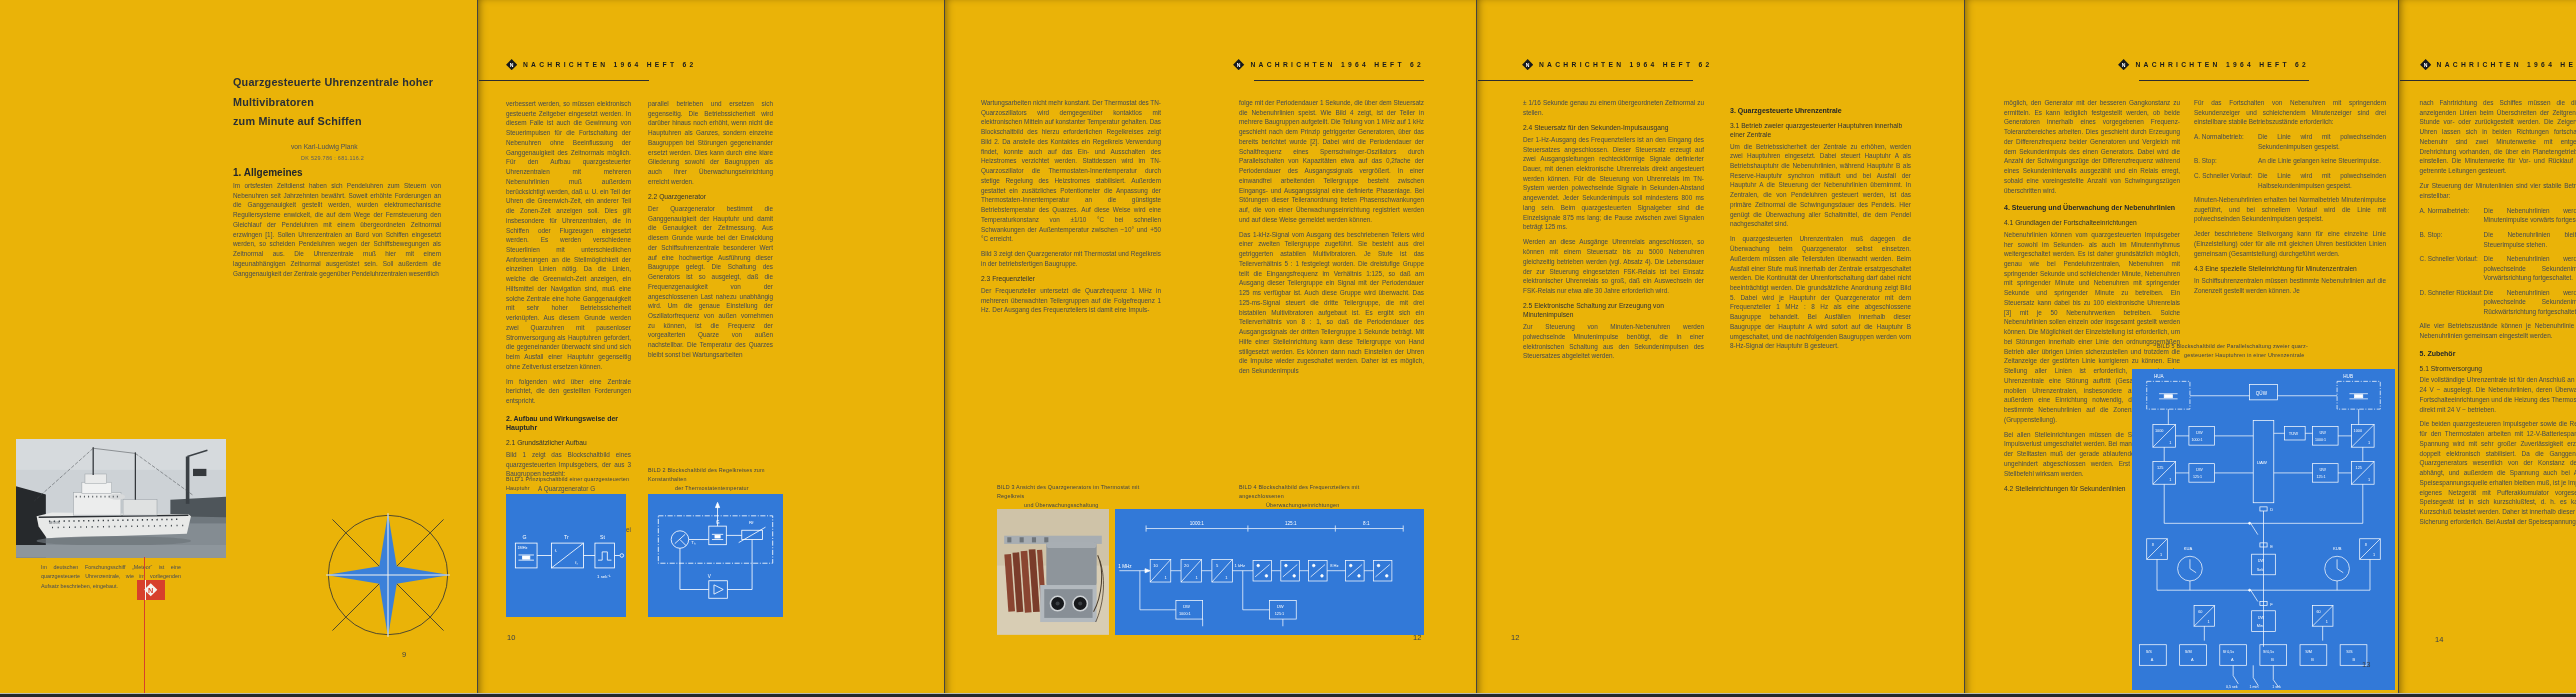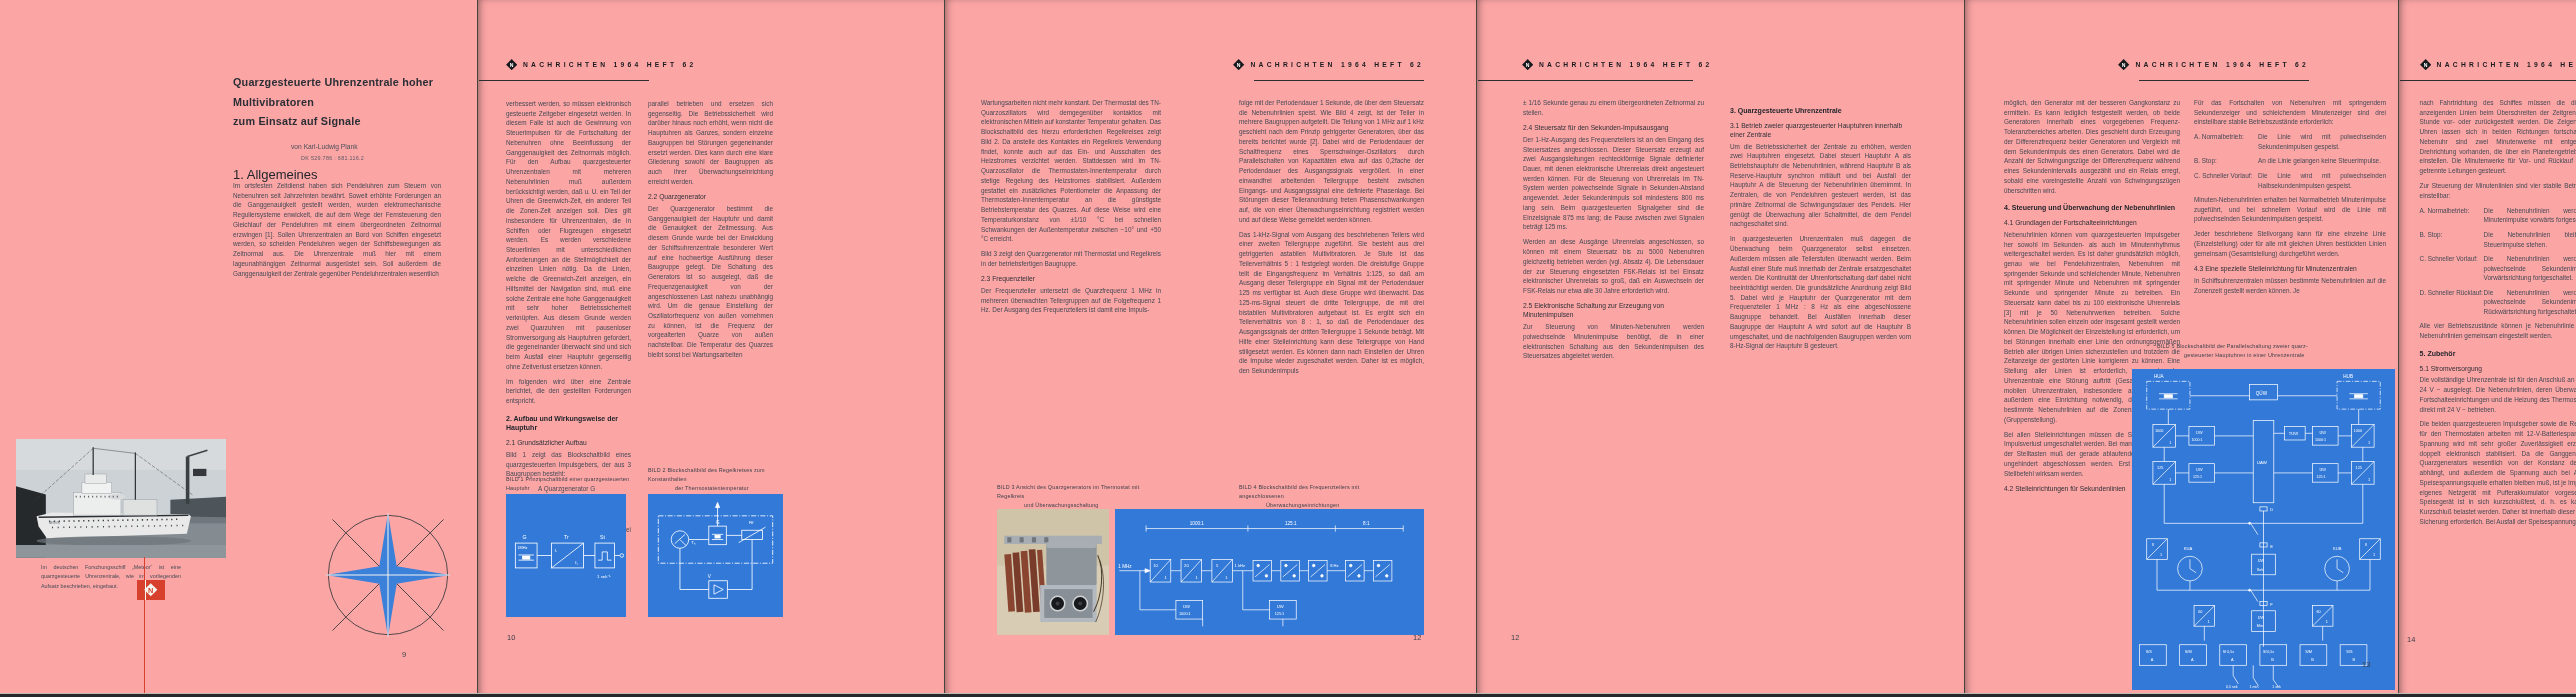--- a/index.html
+++ b/index.html
@@ -1,18 +1,18 @@
 <!DOCTYPE html>
 <html style="font-size:8.2px"><head>
 <meta charset="utf-8">
 <style>
   html,body{margin:0;padding:0;background:#6b6b66;}
   .canvas{position:relative;width:3434px;height:698px;display:flex;overflow:hidden;
           font-family:"Liberation Sans",sans-serif;background:#f5f4ef;}
-  .page{position:relative;flex:none;height:698px;background:#fca5a5;overflow:hidden;}
+  .page{position:relative;flex:none;height:698px;background:#eab308;overflow:hidden;}
   .page+.page{border-left:1.5px solid #45453f;box-shadow:inset 4.1px 0 8.2px -3.6px rgba(0,0,0,.5);}
   .bottom-edge{position:absolute;left:0;bottom:0;width:100%;height:3.6px;background:#26272b;z-index:40;}
   .bottom-edge2{position:absolute;left:0;bottom:3.6px;width:100%;height:1.5px;background:#bcbcb5;z-index:40;}
 
   
   .pg-header{position:absolute;display:flex;align-items:center;gap:5.7px;}
   .pg-header svg{width:11.3px;height:11.3px;flex:none;}
   .pg-header-text{font-size:6.7px;font-weight:bold;letter-spacing:3.3px;color:#17191c;white-space:nowrap;}
   .pg-rule{position:absolute;height:1px;background:#2b2d30;}
 
@@ -29,38 +29,38 @@
   .figcap{position:absolute;font-size:5.4px;line-height:1.7;color:#3d424b;letter-spacing:0.2px;text-align:left;}
   .bluefig{position:absolute;background:#3279d8;}
   .bluefig svg{display:block;width:100%;height:100%;}
   .pnum{position:absolute;font-size:7.5px;color:#394049;}
 
   
   .p9-title{position:absolute;left:233px;top:73px;width:216px;}
   .p9-title .tline{font-size:10.8px;font-weight:bold;color:#2b2f35;line-height:19.6px;letter-spacing:0.2px;}
   .p9-title .author{margin-top:11.3px;margin-left:58px;font-size:6.7px;color:#4a505a;}
   .p9-title .dk{margin-top:4.6px;margin-left:68px;font-size:5.4px;color:#565c66;letter-spacing:0.3px;}
-  .p9-h1{position:absolute;left:233px;top:167px;font-size:13px;font-weight:normal;color:#22262b;}
+  .p9-h1{position:absolute;left:233px;top:167px;font-size:10px;font-weight:bold;color:#22262b;}
   .ship{position:absolute;left:15.5px;top:439px;width:211px;height:119px;}
   .ship-cap{position:absolute;left:41px;top:563px;width:140px;font-size:5.4px;line-height:1.75;color:#474d57;text-align:justify;}
   .redline{position:absolute;left:144px;top:557px;width:1px;height:140px;background:#d7402c;z-index:5;}
   .tn-plate{position:absolute;left:137px;top:580px;width:28px;height:19.6px;background:#d7402c;z-index:6;display:flex;align-items:center;justify-content:center;}
   .tn-plate .gap{position:absolute;left:8.2px;top:0;width:1px;height:19.6px;background:#f5f4ef;}
   .compass{position:absolute;left:317px;top:504px;width:142px;height:142px;}
 </style>
 </head>
 <body>
 
 <div class="canvas">
 
   <section class="page" style="width:477px">
     <div class="p9-title">
       <div class="tline">Quarzgesteuerte Uhrenzentrale hoher</div>
       <div class="tline">Multivibratoren</div>
-      <div class="tline">zum Einsatz auf Signale</div>
+      <div class="tline">zum Minute auf Schiffen</div>
       <div class="author">von Karl-Ludwig Plank</div>
       <div class="dk">DK  529.786 : 681.116.2</div>
     </div>
     <div class="p9-h1">1.  Allgemeines</div>
     <div class="col" style="left:233px;top:181px;width:208px;height:252px">
         <div class="blk-p">Im ortsfesten Zeitdienst haben sich Pendeluhren zum Steuern von Nebenuhren seit Jahrzehnten bewährt. Soweit erhöhte Forderungen an die Ganggenauigkeit gestellt werden, wurden elektromechanische Reguliersysteme enwickelt, die auf dem Wege der Fernsteuerung den Gleichlauf der Pendeluhren mit einem übergeordneten Zeitnormal erzwingen [1]. Sollen Uhrenzentralen an Bord von Schiffen eingesetzt werden, so scheiden Pendeluhren wegen der Schiffsbewegungen als Zeitnormal aus. Die Uhrenzentrale muß hier mit einem lageunabhängigen Zeitnormal ausgerüstet sein. Soll außerdem die Ganggenauigkeit der Zentrale gegenüber Pendeluhrzentralen wesentlich</div>
       </div>
 
     <div class="ship">
       <svg viewBox="0 0 410 231">
@@ -604,19 +604,19 @@
           <span class="term">D. Schneller Rücklauf:</span>
           <span class="def">Die Nebenuhrlinien werden durch polwechselnde Sekundenimpulse in Rückwärtsrichtung fortgeschaltet.</span>
         </div>
         <div class="blk-p">Alle vier Betriebszustände können je Nebenuhrlinie und für alle Nebenuhrlinien gemeinsam eingestellt werden.</div>
         <div class="blk-h2">5.   Zubehör</div>
         <div class="blk-h3">5.1  Stromversorgung</div>
         <div class="blk-p">Die vollständige Uhrenzentrale ist für den Anschluß an 220 V ~ oder 24 V − ausgelegt. Die Nebenuhrlinien, deren Überwachungs- und Fortschalteeinrichtungen und die Heizung des Thermostaten werden direkt mit 24 V − betrieben.</div>
         <div class="blk-p">Die beiden quarzgesteueren Impulsgeber sowie die Regelschaltung für den Thermostaten arbeiten mit 12-V-Batteriespannung. Diese Spannung wird mit sehr großer Zuverlässigkeit erzeugt und ist doppelt elektronisch stabilisiert. Da die Ganggenauigkeit des Quarzgenerators wesentlich von der Konstanz der Spannung abhängt, und außerdem die Spannung auch bei Ausfällen der Speisespannungsquelle erhalten bleiben muß, ist je Impulsgeber ein eigenes Netzgerät mit Pufferakkumulator vorgesehen. Jedes Speisegerät ist in sich kurzschlußfest, d. h. es kann bis zum Kurzschluß belastet werden. Daher ist innerhalb dieser Geräte keine Sicherung erforderlich. Bei Ausfall der Speisespannung ist</div>
       </div>
 
-    <div class="pnum" style="left:8px;top:635px">14</div>
+    <div class="pnum" style="left:36px;top:635px">14</div>
   </section>
 
   <div class="bottom-edge2"></div>
   <div class="bottom-edge"></div>
 </div>
 
 
 </body></html>

